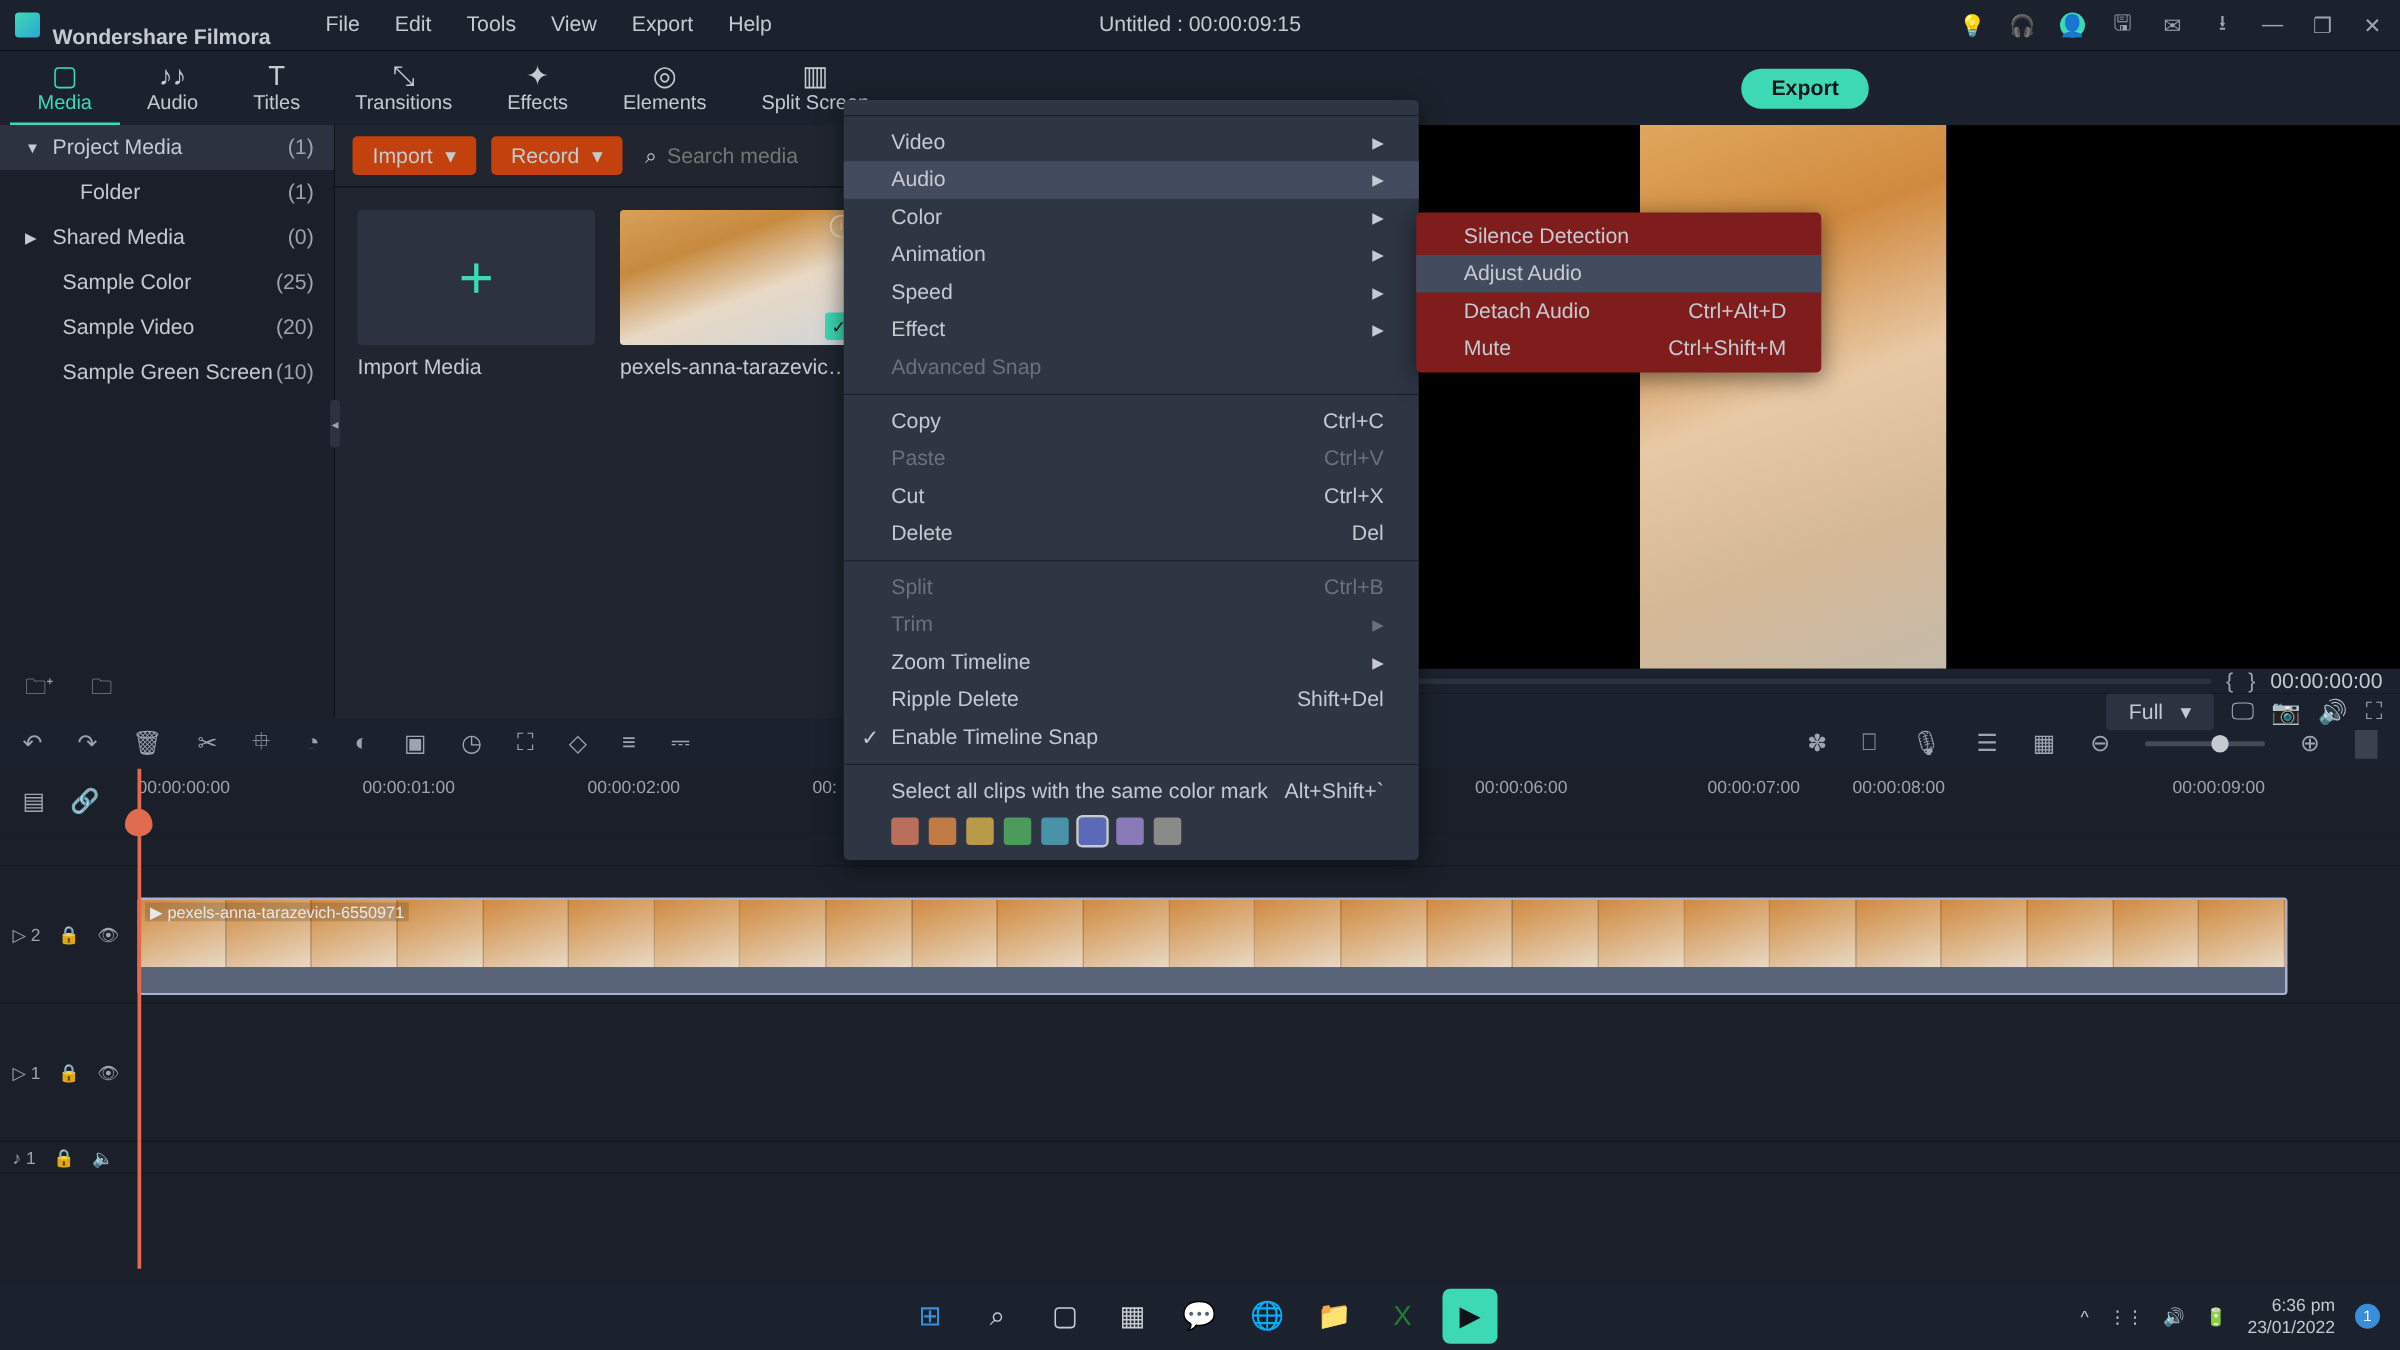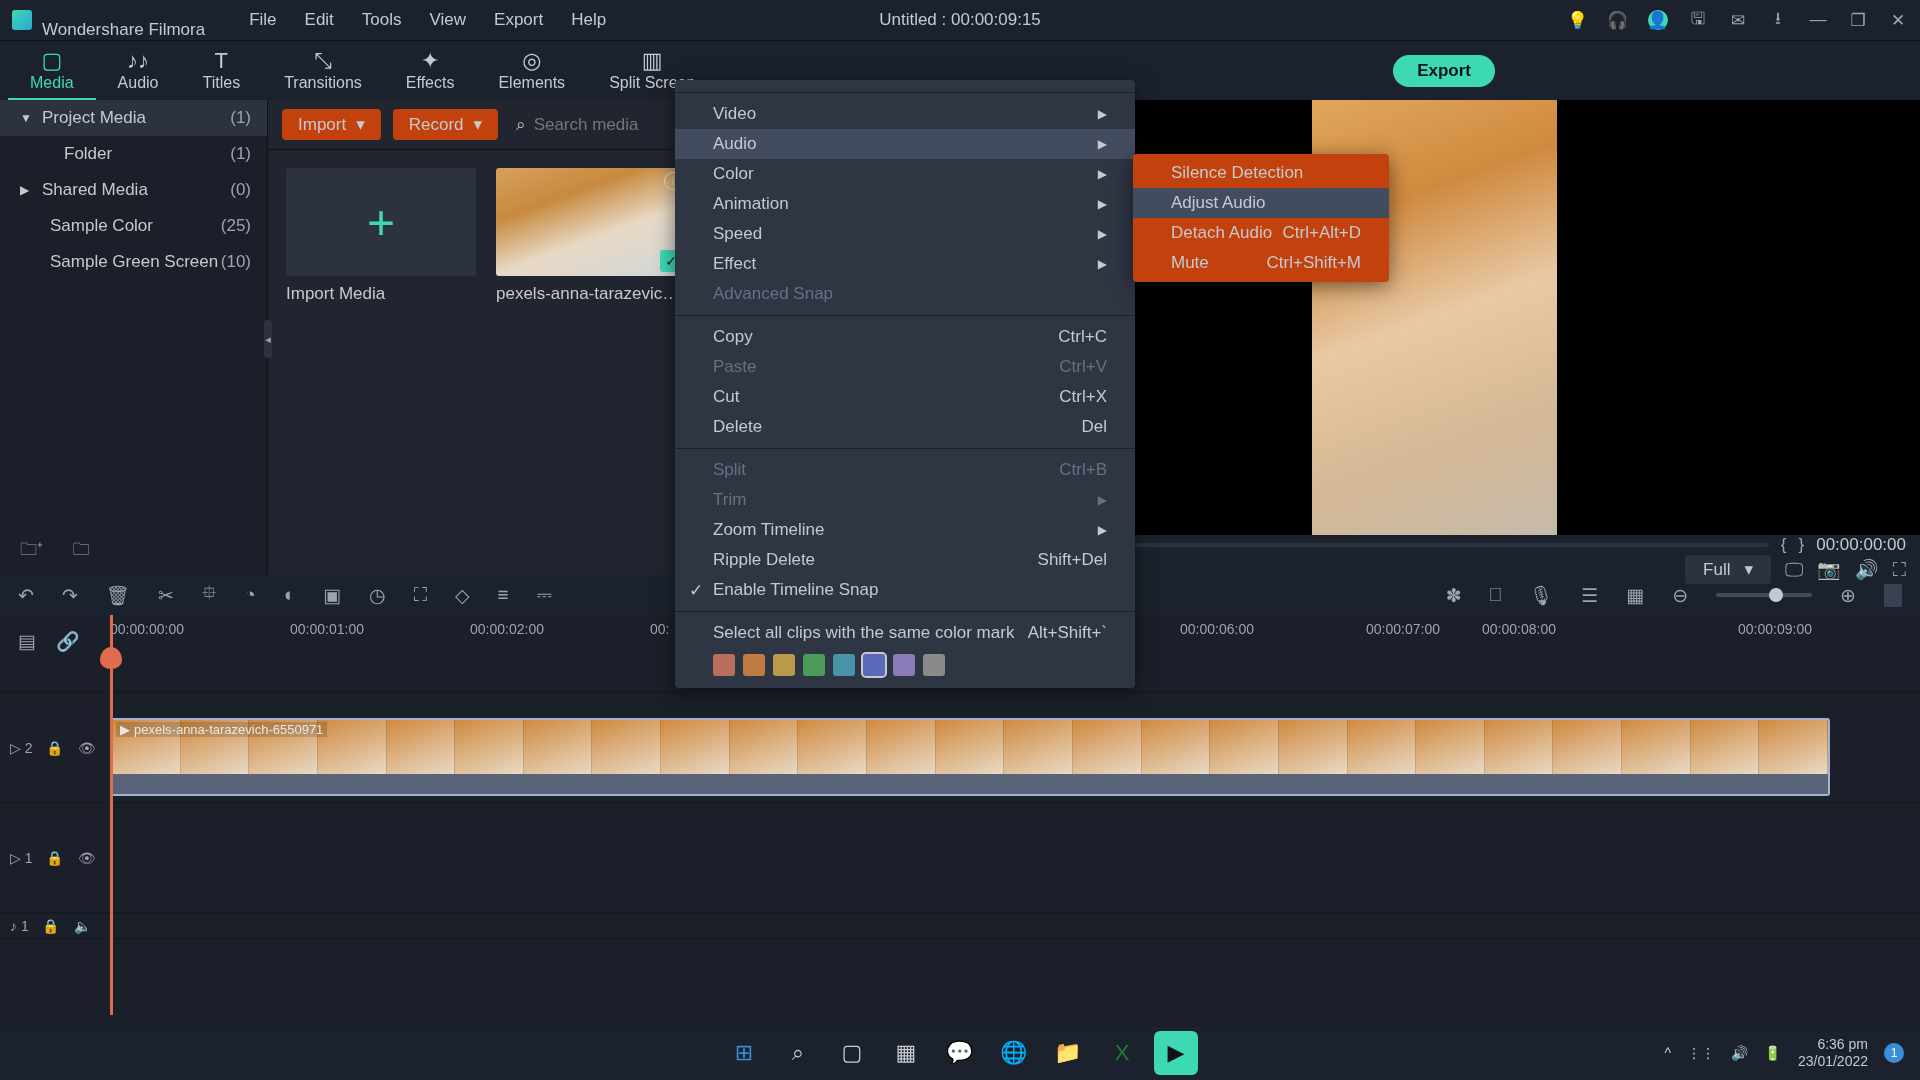--- a/index.html
+++ b/index.html
@@ -1,21 +1,21 @@
 <!DOCTYPE html>
 <html><head>
 <meta charset="utf-8">
 <style>
 * { margin: 0; padding: 0; box-sizing: border-box; font-family: -apple-system, "Segoe UI", sans-serif; user-select: none; }
 html, body { width: 1920px; height: 1080px; background: #1a1f29; color: #c5c9d0; overflow: hidden; font-size: 17px; }
 
 
 .titlebar { height: 40px; background: #1c222d; display: flex; align-items: center; padding: 0 12px; }
 .logo { width: 20px; height: 20px; background: linear-gradient(135deg,#3dd9b5,#2ba8d4); border-radius: 3px; margin-right: 10px; }
-.app-name { font-weight: 400; margin-right: 30px; font-size: 17px; margin-top: 20px; }
+.app-name { font-weight: 700; margin-right: 30px; font-size: 17px; margin-top: 20px; }
 .menu-item { padding: 0 14px; cursor: pointer; font-size: 17px; }
 .title-center { position: absolute; left: 50%; transform: translateX(-50%); font-size: 17px; }
 .titlebar-right { margin-left: auto; display: flex; gap: 20px; align-items: center; }
 .title-icon { width: 20px; height: 20px; display: flex; align-items: center; justify-content: center; cursor: pointer; color: #9ea3b0; }
 .title-icon.bulb { color: #e0b84d; }
 .title-icon.headset { color: #3dd9b5; }
 .title-icon.acct { background: #3dd9b5; border-radius: 50%; color: #1a1f29; }
 
 
 .tabbar { height: 60px; background: #1c222d; display: flex; align-items: center; padding-left: 8px; border-top: 1px solid #0f1318; }
@@ -70,21 +70,21 @@
 .ctx-item { display: flex; align-items: center; padding: 5px 28px 5px 38px; cursor: pointer; font-size: 17px; min-height: 30px; }
 .ctx-item.hi { background: #434c5e; }
 .ctx-item.disabled { color: #6a7080; }
 .ctx-item .sc { margin-left: auto; }
 .ctx-item .ar { margin-left: auto; font-size: 12px; }
 .ctx-sep { height: 1px; background: #1c222d; margin: 6px 0; }
 .ctx-check { position: absolute; left: 14px; }
 .colorrow { display: flex; gap: 8px; padding: 6px 0 6px 38px; }
 .csw { width: 22px; height: 22px; border-radius: 3px; cursor: pointer; }
 
-.submenu { position: absolute; top: 154px; left: 1133px; width: 256px; background: #c2410c; border-radius: 4px; box-shadow: 0 4px 20px rgba(0,0,0,.5); z-index: 51; padding: 4px 0; }
+.submenu { position: absolute; top: 170px; left: 1133px; width: 324px; background: #7f1d1d; border-radius: 4px; box-shadow: 0 4px 20px rgba(0,0,0,.5); z-index: 51; padding: 4px 0; }
 
 
 .timeline-tools { height: 40px; background: #1c222d; display: flex; align-items: center; padding: 0 18px; gap: 28px; }
 .tl-icon { color: #9ea3b0; cursor: pointer; font-size: 19px; }
 .tl-spacer { flex: 1; }
 .zoom-track { width: 96px; height: 4px; background: #444a58; border-radius: 2px; position: relative; }
 .zoom-knob { position: absolute; top: -5px; left: 55%; width: 14px; height: 14px; background: #c5c9d0; border-radius: 50%; }
 .mini { width: 18px; height: 24px; background: #3a4150; }
 
 .ruler-row { height: 52px; background: #1a1f29; display: flex; }
@@ -186,20 +186,24 @@
         <span class="li-count">(1)</span>
       </div>
     <div class="li-row">
         <span class="li-caret">▶</span>
         <span class="li-label">Shared Media</span>
         <span class="li-count">(0)</span>
       </div>
     <div class="li-row" style="padding-left:42px">
         <span class="li-label">Sample Color</span>
         <span class="li-count">(25)</span>
+      </div>
+    <div class="li-row" style="padding-left:42px">
+        <span class="li-label">Sample Video</span>
+        <span class="li-count">(20)</span>
       </div>
     <div class="li-row" style="padding-left:42px">
         <span class="li-label">Sample Green Screen</span>
         <span class="li-count">(10)</span>
       </div>
   </div>
 
   <div class="center-panel">
     <div class="slide-handle">◂</div>
     <div class="toolbar-row">

